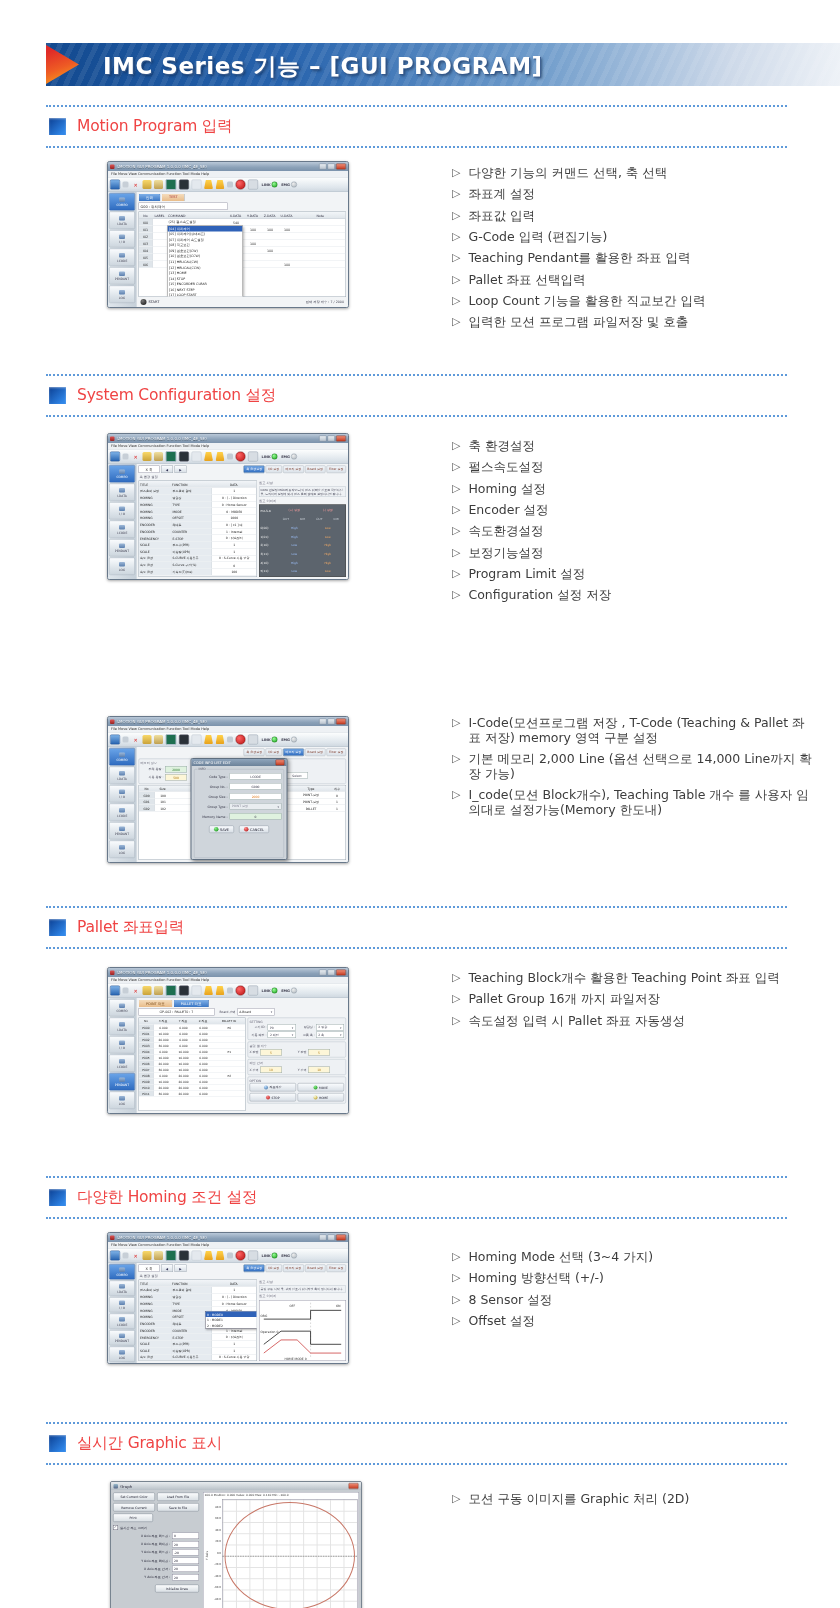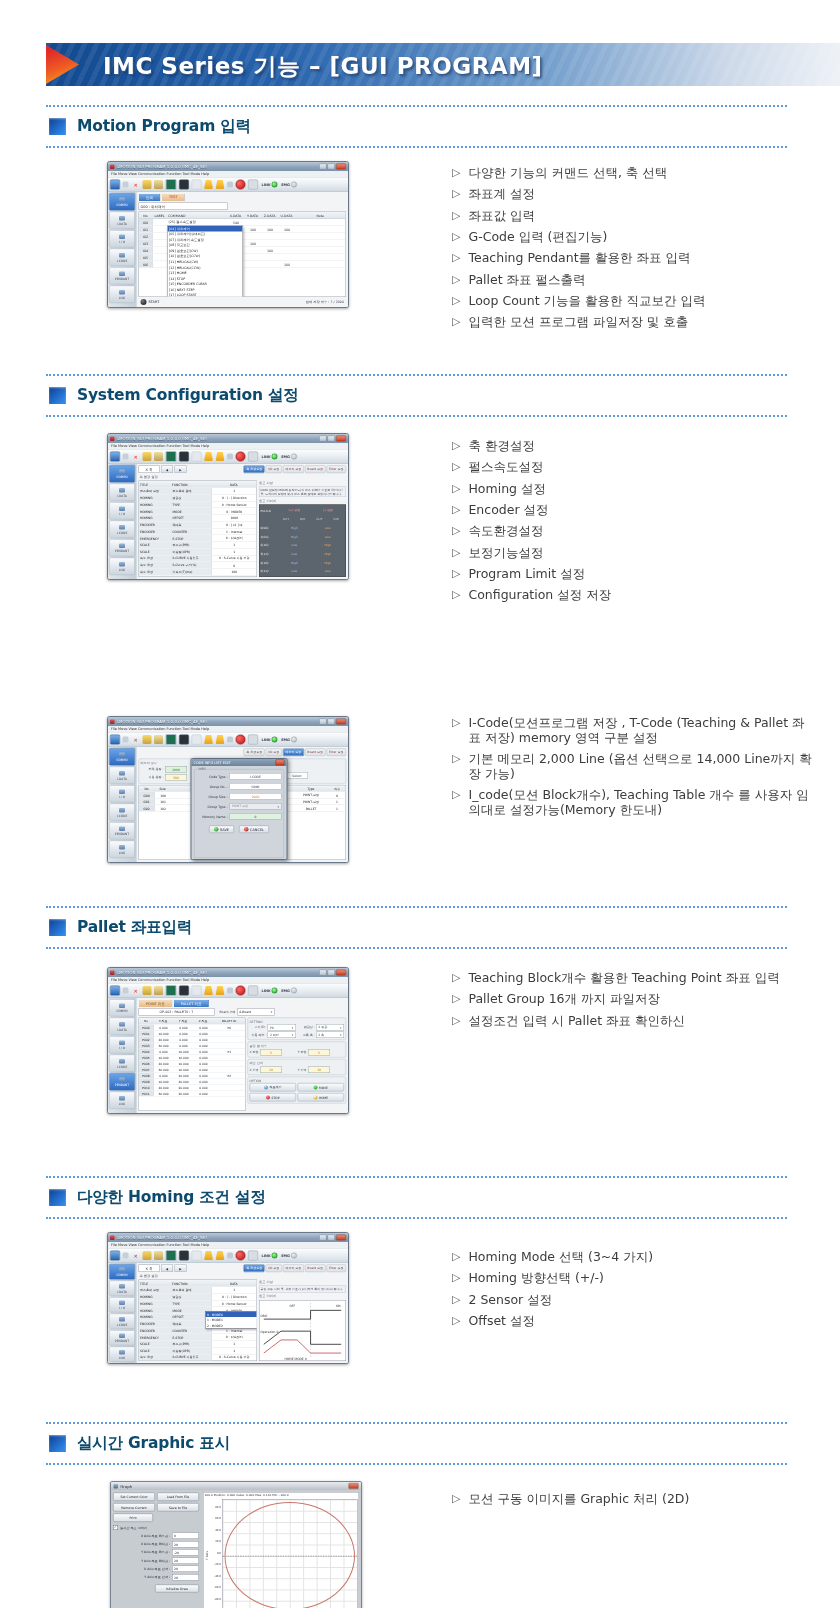--- a/index.html
+++ b/index.html
@@ -16,21 +16,21 @@
     clip-path:polygon(0 0,100% 50%,0 100%);}
   .banner-title{position:absolute;left:57px;top:8px;z-index:2;font-size:23px;font-weight:bold;color:#fff;
     letter-spacing:.5px;text-shadow:1px 1px 0 #35598c,2px 2px 3px rgba(10,30,60,.55);white-space:nowrap;}
 
   
   .section{position:absolute;left:46px;width:741px;}
   .dots{border-top:2px dotted #5e9ada;height:0;}
   .sec-head{display:flex;align-items:center;gap:11px;height:39px;padding-left:3px;}
   .sec-square{width:17px;height:17px;background:linear-gradient(135deg,#0b3f93,#2f86e8 85%);
     box-shadow:inset 0 1px 2px rgba(255,255,255,.45);}
-  .sec-title{font-size:15.5px;font-weight:bold;color:#0c4a6e;letter-spacing:-.2px;white-space:nowrap;}
+  .sec-title{font-size:15.5px;font-weight:normal;color:#ef4444;letter-spacing:-.2px;white-space:nowrap;}
 
   .bullets{position:absolute;width:364px;}
   .bullet{display:flex;align-items:flex-start;gap:8px;margin-bottom:6.5px;
     font-size:12.5px;color:#3c3c3c;line-height:1.18;}
   .bmark{color:#555;font-size:11px;line-height:1.35;flex:0 0 auto;}
   .btext{display:block;}
 
   
   .thumb{position:absolute;}
   .tw{width:480px;height:290px;transform:scale(.5);transform-origin:0 0;background:#c8d2dc;
@@ -281,21 +281,21 @@
       <div class="bullet">
         <span class="bmark">▷</span>
         <span class="btext">G-Code 입력 (편집기능)</span>
       </div>
       <div class="bullet">
         <span class="bmark">▷</span>
         <span class="btext">Teaching Pendant를 활용한 좌표 입력</span>
       </div>
       <div class="bullet">
         <span class="bmark">▷</span>
-        <span class="btext">Pallet 좌표 펄스출력</span>
+        <span class="btext">Pallet 좌표 선택입력</span>
       </div>
       <div class="bullet">
         <span class="bmark">▷</span>
         <span class="btext">Loop Count 기능을 활용한 직교보간 입력</span>
       </div>
       <div class="bullet">
         <span class="bmark">▷</span>
         <span class="btext">입력한 모션 프로그램 파일저장 및 호출</span>
       </div>
     </div>
@@ -936,21 +936,21 @@
   <div class="bullet">
         <span class="bmark">▷</span>
         <span class="btext">Teaching Block개수 활용한 Teaching Point 좌표 입력</span>
       </div>
       <div class="bullet">
         <span class="bmark">▷</span>
         <span class="btext">Pallet Group 16개 까지 파일저장</span>
       </div>
       <div class="bullet">
         <span class="bmark">▷</span>
-        <span class="btext">설정조건 입력 시 Pallet 좌표 확인하신</span>
+        <span class="btext">속도설정 입력 시 Pallet 좌표 자동생성</span>
       </div>
     </div>
   <div class="thumb" style="left:107px;top:927px;width:240px;height:145px">
     <div class="tw">
       <div class="tw-title">
         <span class="tw-ico"></span>
         <span class="tw-title-text">I-MOTION GUI PROGRAM 1.0.0.0 (IMC_4E_5E)</span>
         <span class="tw-btns">
             <span class="tw-btn"></span>
             <span class="tw-btn"></span>
@@ -1208,21 +1208,21 @@
   <div class="bullet">
         <span class="bmark">▷</span>
         <span class="btext">Homing Mode 선택 (3~4 가지)</span>
       </div>
       <div class="bullet">
         <span class="bmark">▷</span>
         <span class="btext">Homing 방향선택 (+/-)</span>
       </div>
       <div class="bullet">
         <span class="bmark">▷</span>
-        <span class="btext">2 Sensor 설정</span>
+        <span class="btext">8 Sensor 설정</span>
       </div>
       <div class="bullet">
         <span class="bmark">▷</span>
         <span class="btext">Offset 설정</span>
       </div>
     </div>
   <div class="thumb" style="left:107px;top:1192px;width:240px;height:130px">
     <div class="tw short" style="height:260px">
       <div class="tw-title">
         <span class="tw-ico"></span>

